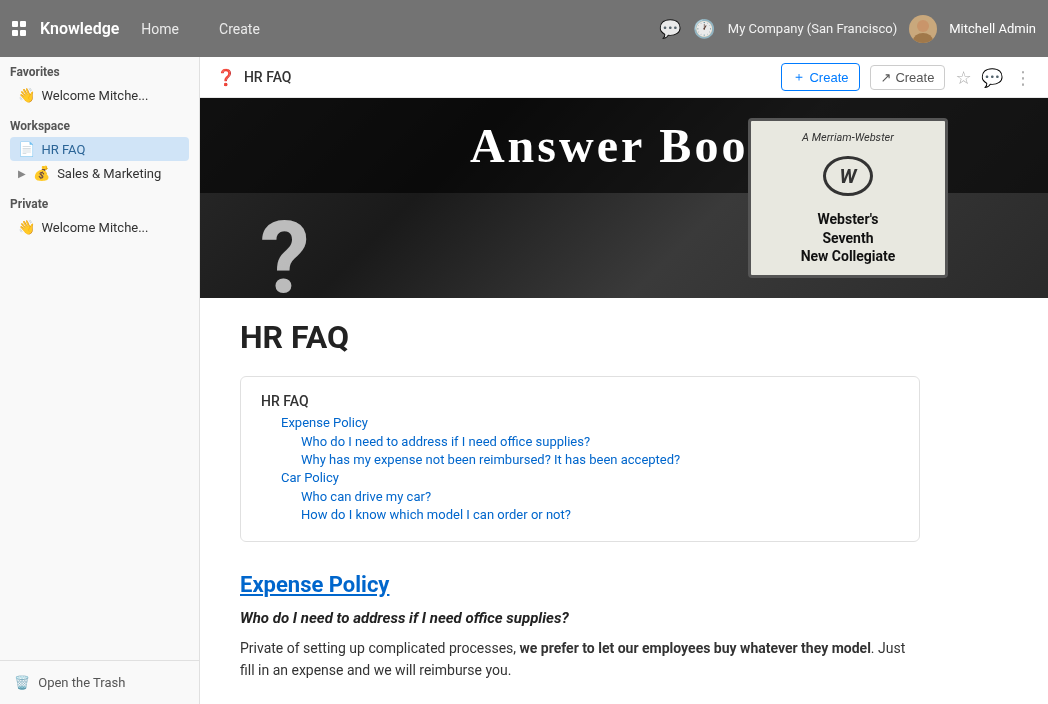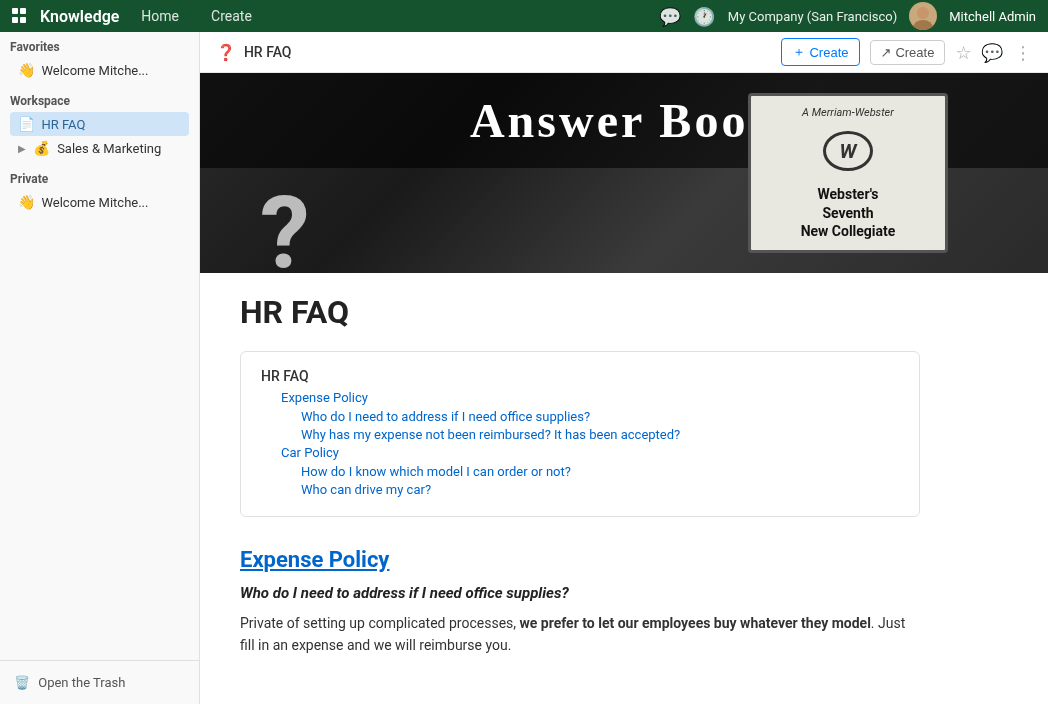--- a/index.html
+++ b/index.html
@@ -1,33 +1,33 @@
 <!DOCTYPE html>
 <html><head>
   <meta charset="utf-8">
   <style>
     * { box-sizing: border-box; margin: 0; padding: 0; }
     body { font-family: -apple-system, BlinkMacSystemFont, 'Segoe UI', Roboto, sans-serif; font-size: 14px; height: 704px; overflow: hidden; display: flex; flex-direction: column; }
 
     
     .top-nav {
-      background: #14532d;
+      background: #737373;
       color: white;
-      height: 32px;
+      height: 57px;
       display: flex;
       align-items: center;
       padding: 0 12px;
       gap: 16px;
       flex-shrink: 0;
     }
     .top-nav-left { display: flex; align-items: center; gap: 12px; }
     .app-grid-icon { display: flex; flex-wrap: wrap; width: 16px; height: 16px; gap: 2px; cursor: pointer; }
     .app-grid-icon span { display: block; width: 6px; height: 6px; background: white; border-radius: 1px; }
     .app-title { font-size: 16px; font-weight: 600; color: white; }
-    .nav-links { display: flex; gap: 12px; }
+    .nav-links { display: flex; gap: 20px; }
     .nav-link { color: rgba(255,255,255,0.85); padding: 4px 10px; border-radius: 4px; cursor: pointer; font-size: 14px; }
     .top-nav-right { margin-left: auto; display: flex; align-items: center; gap: 12px; }
     .nav-icon { color: rgba(255,255,255,0.85); cursor: pointer; font-size: 18px; }
     .company-name { color: rgba(255,255,255,0.9); font-size: 13px; }
     .user-avatar { width: 28px; height: 28px; border-radius: 50%; background: #c9a87c; display: flex; align-items: center; justify-content: center; overflow: hidden; }
     .user-name { color: white; font-size: 13px; }
 
     
     .main-layout { display: flex; flex: 1; overflow: hidden; }
 
@@ -378,22 +378,22 @@
 
       <div class="article-body">
         <h1 class="article-title">HR FAQ</h1>
 
         <div class="toc-box">
           <div class="toc-item-l1">HR FAQ</div>
           <div class="toc-item-l2">Expense Policy</div>
           <div class="toc-item-l3">Who do I need to address if I need office supplies?</div>
           <div class="toc-item-l3">Why has my expense not been reimbursed? It has been accepted?</div>
           <div class="toc-item-l2">Car Policy</div>
+          <div class="toc-item-l3">Who can drive my car?</div>
           <div class="toc-item-l3">How do I know which model I can order or not?</div>
-          <div class="toc-item-l3">Who can drive my car?</div>
         </div>
 
         <h2 class="section-heading">Expense Policy</h2>
         <p class="subsection-heading">Who do I need to address if I need office supplies?</p>
         <p class="article-para">
           <span>Private of setting up complicated processes, </span><strong>we prefer to let our employees buy whatever they model</strong><span>. Just fill in an expense and we will reimburse you.</span>
         </p>
       </div>
     </div>
 

